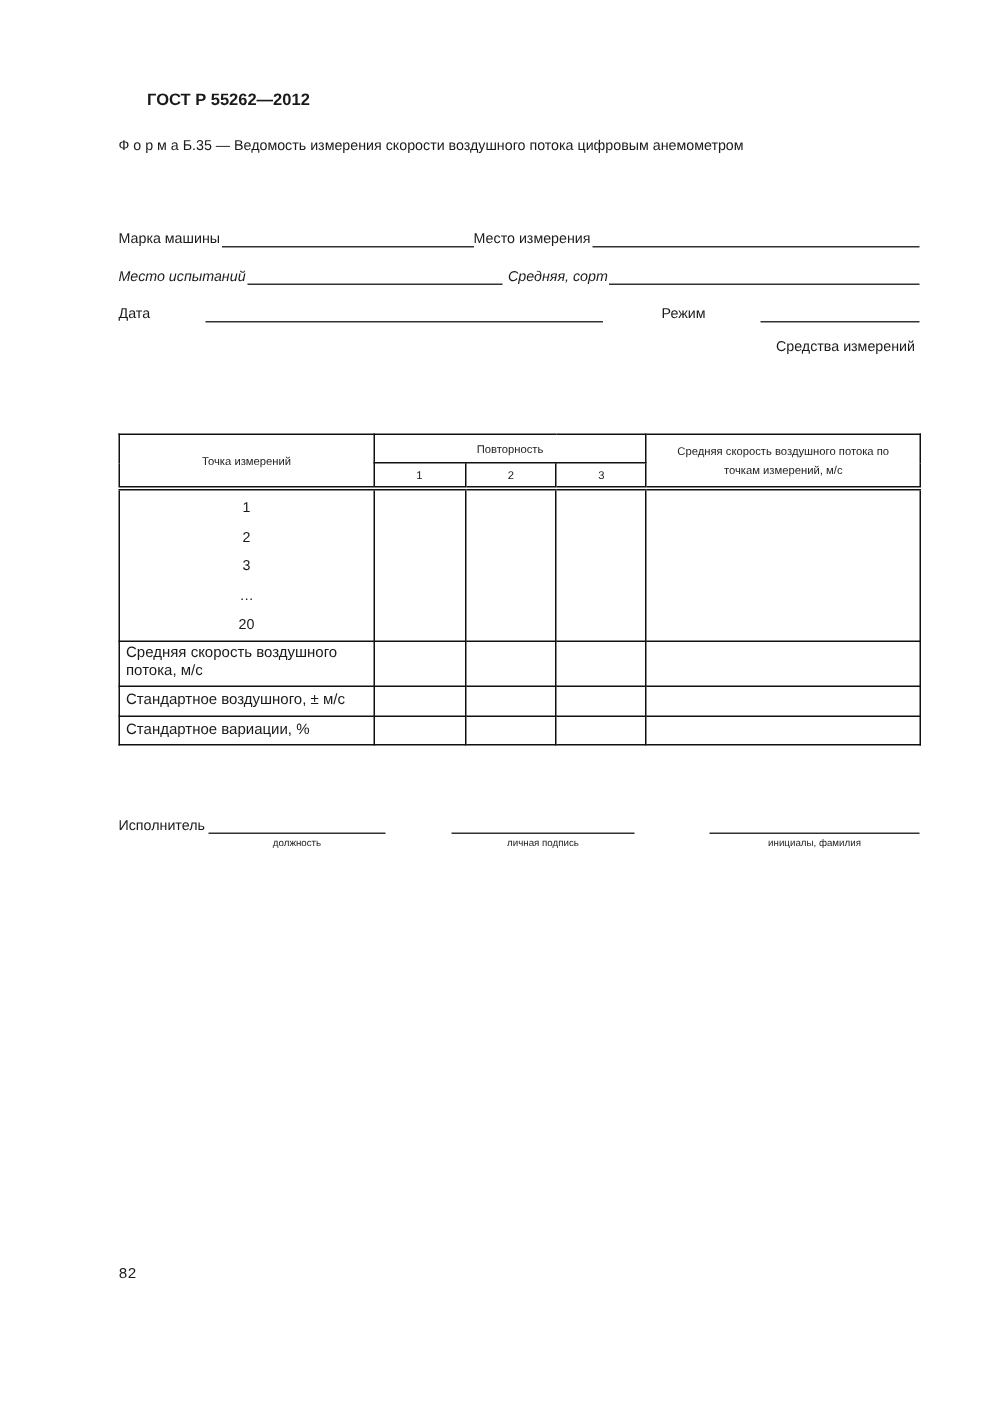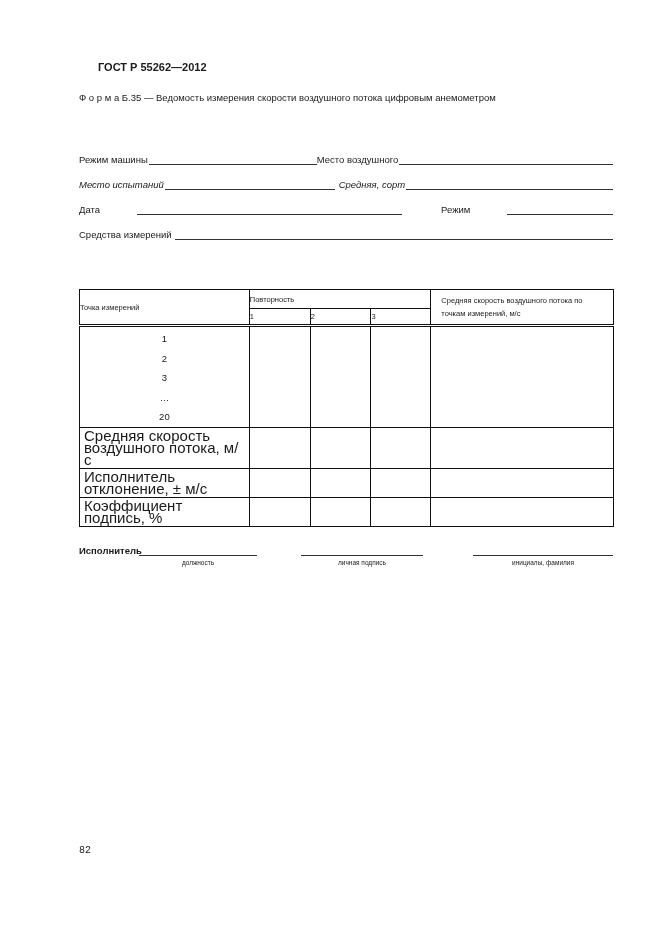--- a/index.html
+++ b/index.html
@@ -5,56 +5,56 @@
   html,body{margin:0;padding:0;background:#fff;}
   body{width:661px;height:935px;position:relative;font-family:"Liberation Sans",sans-serif;color:#1a1a1a;}
   .abs{position:absolute;}
   .gost{left:79px;top:61px;font-size:11px;font-weight:bold;margin-left:19px;}
   .form-title{left:79px;top:92px;font-size:9.5px;text-align:right;}
   .field-row{position:absolute;left:79px;width:534px;height:14px;display:flex;align-items:flex-end;font-size:9.5px;}
   .lbl{white-space:nowrap;padding-right:1px;}
   .line{border-bottom:1px solid #333;height:10px;}
   table{position:absolute;left:79px;top:289px;width:535px;border-collapse:collapse;font-size:9px;}
   td{border:1px solid #111;padding:0;vertical-align:middle;}
-  .hdr{font-size:7.5px;color:#222;}
+  .hdr{font-size:7.5px;text-align:center;color:#222;}
   .sep td{border-top:3px double #111;}
   .pts{ text-align:center; font-size:9.5px; line-height:19.6px; padding-top:2px;}
-  .rowlbl{font-size:15px;padding:2px 4px;line-height:12px;}
-  .sig{position:absolute;font-size:9.5px;font-weight:bold;}
+  .rowlbl{font-size:10px;padding:2px 4px;line-height:12px;}
+  .sig{position:absolute;font-size:9.5px;}
   .cap{position:absolute;font-size:6.5px;text-align:center;color:#222;}
   .pagenum{left:79px;top:845px;font-size:10px;font-family:Liberation Mono, monospace;}
 </style>
 </head>
 <body>
 
 <div class="abs gost">ГОСТ Р 55262—2012</div>
 <div class="abs form-title">Ф о р м а  Б.35 — Ведомость измерения скорости воздушного потока цифровым  анемометром</div>
 
 <div class="field-row" style="top:151px;">
-  <span class="lbl">Режим машины</span>
+  <span class="lbl">Марка машины</span>
   <span class="line" style="width:168px;"></span>
-  <span class="lbl">Место воздушного</span>
+  <span class="lbl">Место измерения</span>
   <span class="line" style="flex:1;"></span>
 </div>
 
 <div class="field-row" style="top:176px;font-style:italic;">
   <span class="lbl">Место испытаний</span>
   <span class="line" style="width:170px;margin-right:4px;"></span>
   <span class="lbl">Средняя, сорт</span>
   <span class="line" style="flex:1;"></span>
 </div>
 
 <div class="field-row" style="top:201px;gap:36px;">
   <span class="lbl">Дата</span>
   <span class="line" style="width:265px;margin-right:3px;"></span>
   <span class="lbl">Режим</span>
   <span class="line" style="flex:1;"></span>
 </div>
 
-<div class="field-row" style="top:226px;">
+<div class="field-row" style="top:226px;flex-direction:column;">
   <span class="lbl" style="padding-right:3px;">Средства измерений</span>
   <span class="line" style="flex:1;"></span>
 </div>
 
 <table>
   <colgroup>
     <col style="width:170px">
       <col style="width:61px">
       <col style="width:61px">
       <col style="width:60px">
@@ -85,28 +85,28 @@
     <td></td>
   </tr>
   <tr style="height:30px;">
     <td class="rowlbl">Средняя скорость воздушного потока, м/с</td>
     <td></td>
     <td></td>
     <td></td>
     <td></td>
   </tr>
   <tr style="height:20px;">
-    <td class="rowlbl">Исполнитель отклонение, ± м/с</td>
+    <td class="rowlbl">Стандартное воздушного, ± м/с</td>
     <td></td>
     <td></td>
     <td></td>
     <td></td>
   </tr>
   <tr style="height:19px;">
-    <td class="rowlbl">Коэффициент подпись, %</td>
+    <td class="rowlbl">Стандартное вариации, %</td>
     <td></td>
     <td></td>
     <td></td>
     <td></td>
   </tr>
 </tbody>
   </table>
 
 <div class="sig" style="left:79px;top:545px;">Исполнитель</div>
 <div class="abs" style="left:139px;top:545px;width:118px;height:10px;border-bottom:1px solid #333;"></div>

